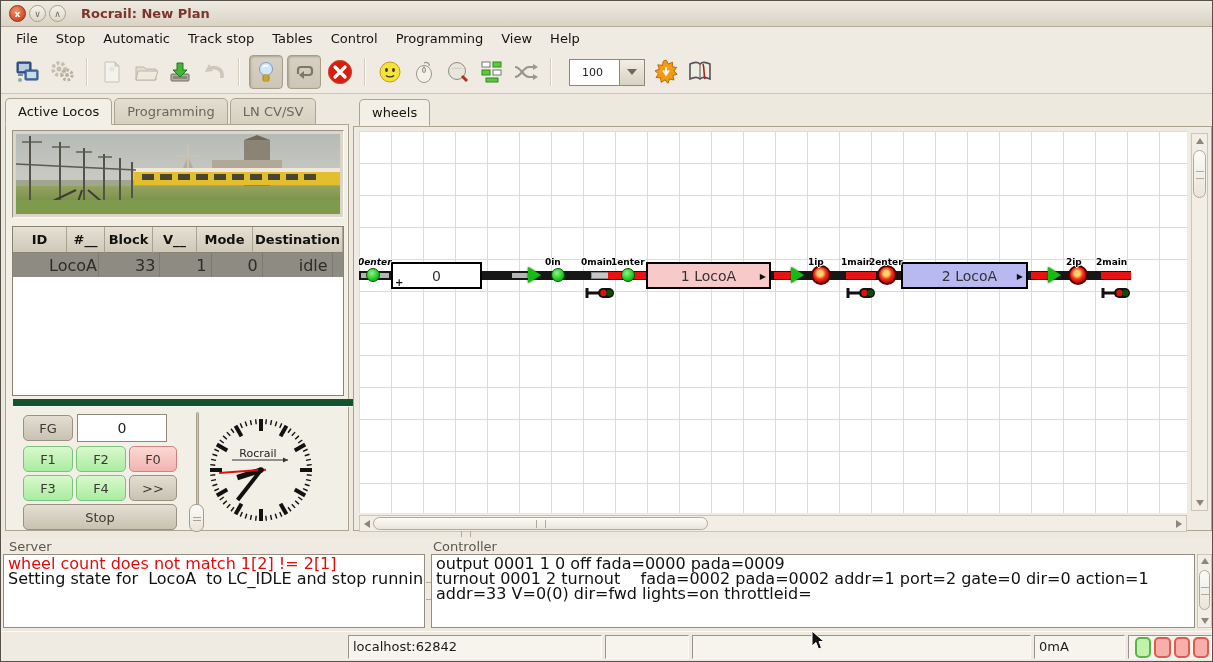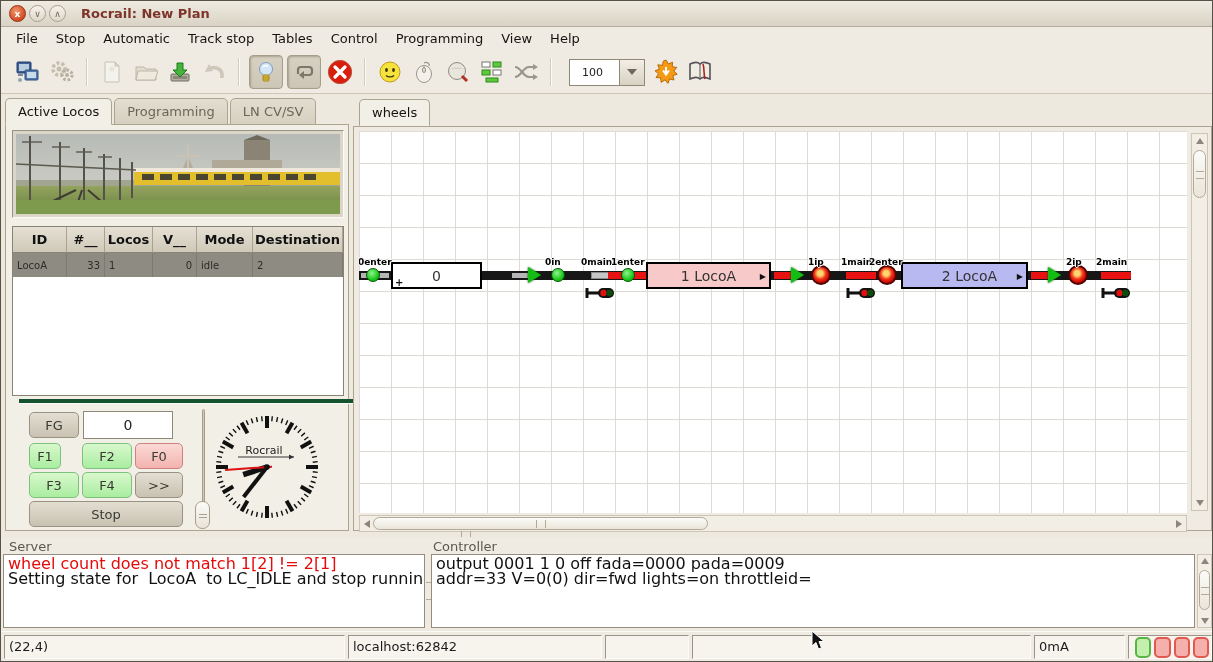--- a/index.html
+++ b/index.html
@@ -48,27 +48,27 @@
     background:#dcd6c8; border:1px solid; border-color:#9a9284 #fbfaf6 #fbfaf6 #9a9284; padding:3px; }
   .photo-frame svg { display:block; }
 
   .loco-table { position:absolute; left:6px; top:101px; width:332px; height:170px;
     background:#fff; border:1px solid #8a8374; }
   .lt-head { display:flex; height:26px; }
   .lt-head .th { background:linear-gradient(#e5e0d3,#cfc9b9); border-right:1px solid #a9a292;
     border-bottom:1px solid #8a8374; font-weight:bold; font-size:13px; color:#111;
     display:flex; align-items:center; justify-content:center; }
   .lt-row { display:flex; height:24px; background:#8d8b82; }
-  .lt-row .td { color:#2d2c26; font-size:10px; display:flex; align-items:center; padding:4px 4px;
-    border-right:1px solid #7c7a71; }
+  .lt-row .td { color:#2d2c26; font-size:16px; display:flex; align-items:center; padding:4px 4px;
+    border-right:1px solid #7c7a71;margin-left:32px; }
   .td.num { justify-content:flex-end; }
   .c0{width:54px}.c1{width:38px}.c2{width:48px}.c3{width:44px}.c4{width:56px}.c5{width:90px;flex:1}
 
-  .throttle { position:absolute; left:13px; top:274px; width:342px; height:131px;
-    border-top:4px solid #14532d; box-shadow:inset 0 1px 0 #fbfaf6; }
+  .throttle { position:absolute; left:7px; top:274px; width:342px; height:131px;
+    border-top:7px solid #14532d; box-shadow:inset 0 1px 0 #fbfaf6; }
   .fbtn { position:absolute; height:26px; border-radius:5px; border:1px solid #9a9183;
     background:linear-gradient(#e3ded2,#c9c2b2); color:#3a3a34; font-size:13px;
     display:flex; align-items:center; justify-content:center; }
   .fbtn.green { background:linear-gradient(#d9f8cd,#a9eda0); border-color:#7cc27c; }
   .fbtn.red { background:linear-gradient(#fbd9d5,#f3b3af); border-color:#cf837f; }
   .fval { position:absolute; left:64px; top:8px; width:90px; height:28px; border:1px solid #908876;
     background:#fff; text-align:center; font-size:14px; font-family:inherit; color:#222; }
   .vslider { position:absolute; left:176px; top:4px; width:16px; height:122px; }
   .vslider .groove { position:absolute; left:7px; top:2px; width:3px; height:118px;
     background:#cfc8b8; border:1px solid #a79d8b; border-radius:2px; }
@@ -362,39 +362,39 @@
               <path d="M100 80 L72 56"></path>
           </g>
           <rect y="66" width="324" height="14" fill="#7e9a4c"></rect>
         </svg>
       </div>
 
       <div class="loco-table">
         <div class="lt-head">
           <div class="th c0">ID</div>
           <div class="th c1">#__</div>
-          <div class="th c2">Locos</div>
+          <div class="th c2">Block</div>
           <div class="th c3">V__</div>
           <div class="th c4">Mode</div>
           <div class="th c5">Destination</div>
         </div>
         <div class="lt-row">
           <div class="td c0">LocoA</div>
           <div class="td c1 num">33</div>
           <div class="td c2">1</div>
           <div class="td c3 num">0</div>
           <div class="td c4">idle</div>
           <div class="td c5">2</div>
         </div>
       </div>
 
       <div class="throttle">
         <div class="fbtn" style="left:10px;top:9px;width:50px">FG</div>
         <input class="fval" readonly="" value="0" style="">
-        <div class="fbtn green" style="left:10px;top:40px;width:32px">F1</div>
+        <div class="fbtn green" style="left:10px;top:40px;width:50px">F1</div>
         <div class="fbtn green" style="left:63px;top:40px;width:50px">F2</div>
         <div class="fbtn red" style="left:116px;top:40px;width:48px">F0</div>
         <div class="fbtn green" style="left:10px;top:69px;width:50px">F3</div>
         <div class="fbtn green" style="left:63px;top:69px;width:50px">F4</div>
         <div class="fbtn" style="left:116px;top:69px;width:48px">&gt;&gt;</div>
         <div class="fbtn" style="left:10px;top:98px;width:154px">Stop</div>
         <div class="vslider">
           <div class="groove"></div>
           <div class="thumb">
               <i></i>
@@ -477,21 +477,21 @@
     </div>
   </div>
 
   <div class="track-panel">
     <div class="tab active" style="position:absolute;left:6px;top:1px">wheels</div>
     <div class="tp-body"></div>
   </div>
   <div id="canvas">
       <div class="tk-seg" style="left: 0px; width: 32px;"></div>
       <div class="tk-gdash" style="left: 2px; width: 28px;"></div>
-      <div class="tk-label" style="left: -1px;">0enter</div>
+      <div class="tk-label" style="left: -1px; font-style: italic;">0enter</div>
       <div class="tk-dot" style="left: 7px;"></div>
       <div class="tk-block" style="left: 32px; width: 91px; background: rgb(255, 255, 255);">
         <span class="tk-bl">0</span>
         <span class="tk-plus">+</span>
       </div>
       <div class="tk-seg" style="left: 123px; width: 164px;"></div>
       <div class="tk-gdash" style="left: 153px; width: 16px;"></div>
       <div class="tk-garrow" style="left: 169px;"></div>
       <div class="tk-label" style="left: 186px;">0in</div>
       <div class="tk-dot" style="left: 192px;"></div>
@@ -570,33 +570,33 @@
   <div class="logs">
     <div class="log-title" style="left:8px">Server</div>
     <div class="logbox" style="left:2px;width:422px">
       <div class="logline err">wheel count does not match 1[2] != 2[1]</div>
       <div class="logline">Setting state for  LocoA  to LC_IDLE and stop running auto mode.</div>
     </div>
     <div class="vgrip"></div>
     <div class="log-title" style="left:432px">Controller</div>
     <div class="logbox" style="left:430px;width:764px">
       <div class="logline">output 0001 1 0 off fada=0000 pada=0009</div>
+      <div class="logline">turnout 0001 2 turnout    fada=0002 pada=0002 addr=1 port=2 gate=0 dir=0 action=1</div>
       <div class="logline">addr=33 V=0(0) dir=fwd lights=on throttleid=</div>
     </div>
     <div class="sb" style="left:1196px;top:16px;width:15px;height:74px">
       <span class="tri up" style="left:3px;top:3px"></span>
       <div class="sb-thumb" style="left:1px;top:15px;width:11px;height:40px">
         <span class="grip-v" style="left:1px;top:16px"></span>
       </div>
       <span class="tri down" style="left:3px;bottom:3px"></span>
     </div>
   </div>
 
   <div class="statusbar">
-    <div class="sb-cell" style="left:3px;width:341px">(22,4)</div>
     <div class="sb-cell" style="left:347px;width:254px">localhost:62842</div>
     <div class="sb-cell" style="left:604px;width:84px"></div>
     <div class="sb-cell" style="left:691px;width:339px"></div>
     <div class="sb-cell" style="left:1033px;width:91px">0mA</div>
     <div class="sb-cell" style="left:1127px;width:84px">
         <div id="leds">
           <span class="led led-green"></span>
           <span class="led led-red"></span>
           <span class="led led-red"></span>
           <span class="led led-red"></span>

